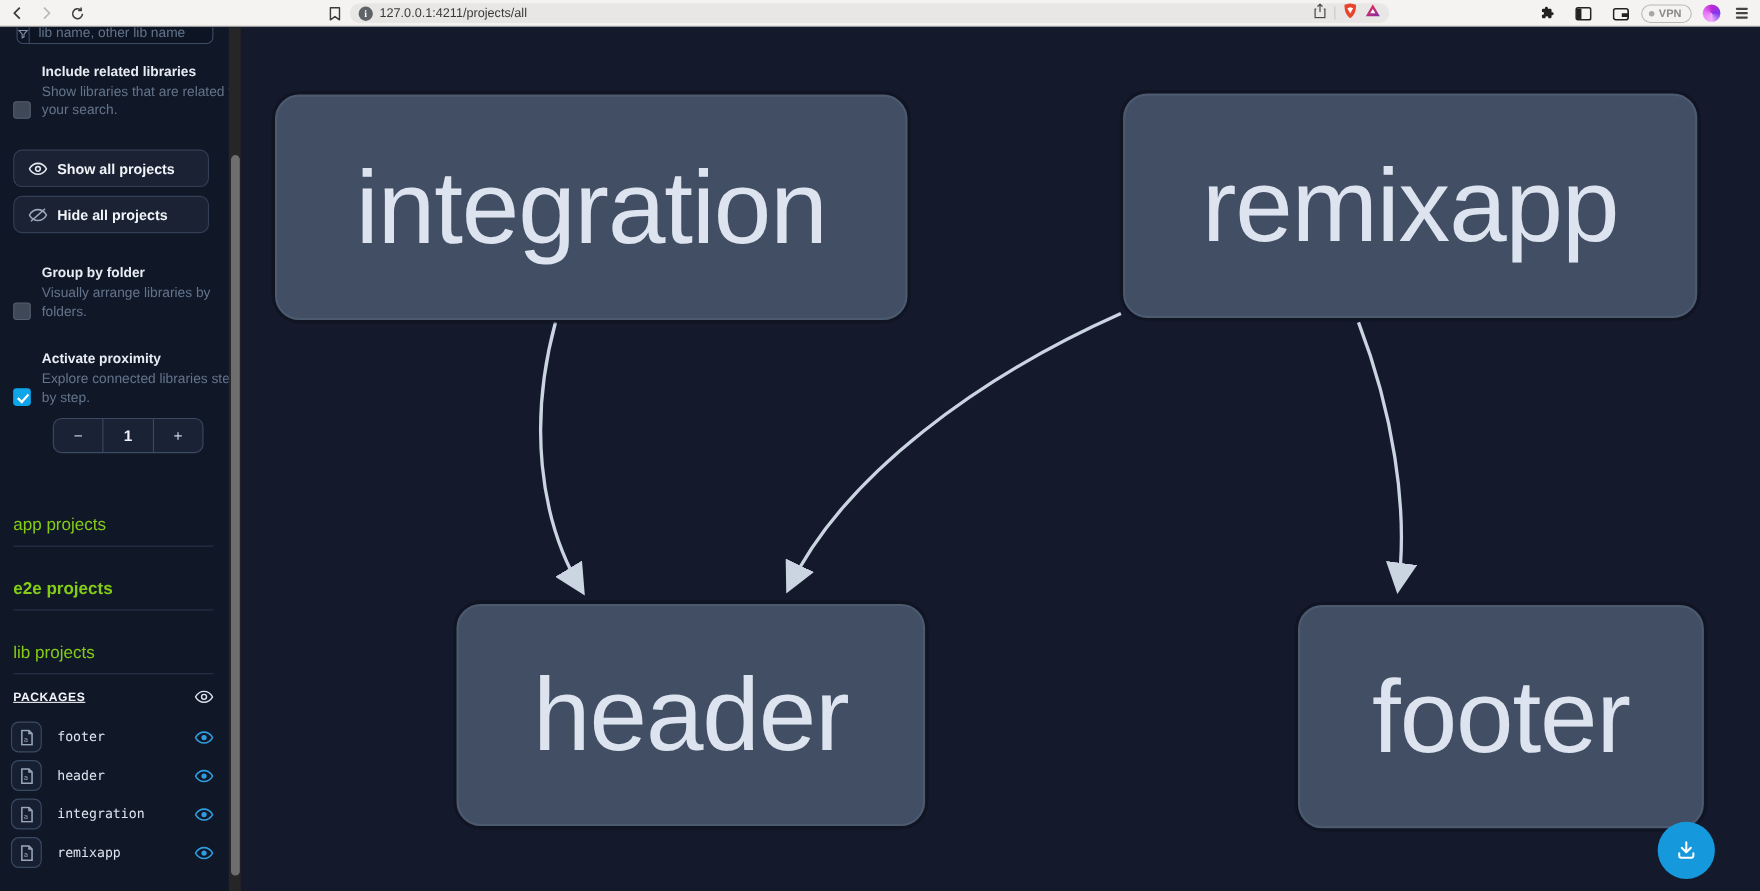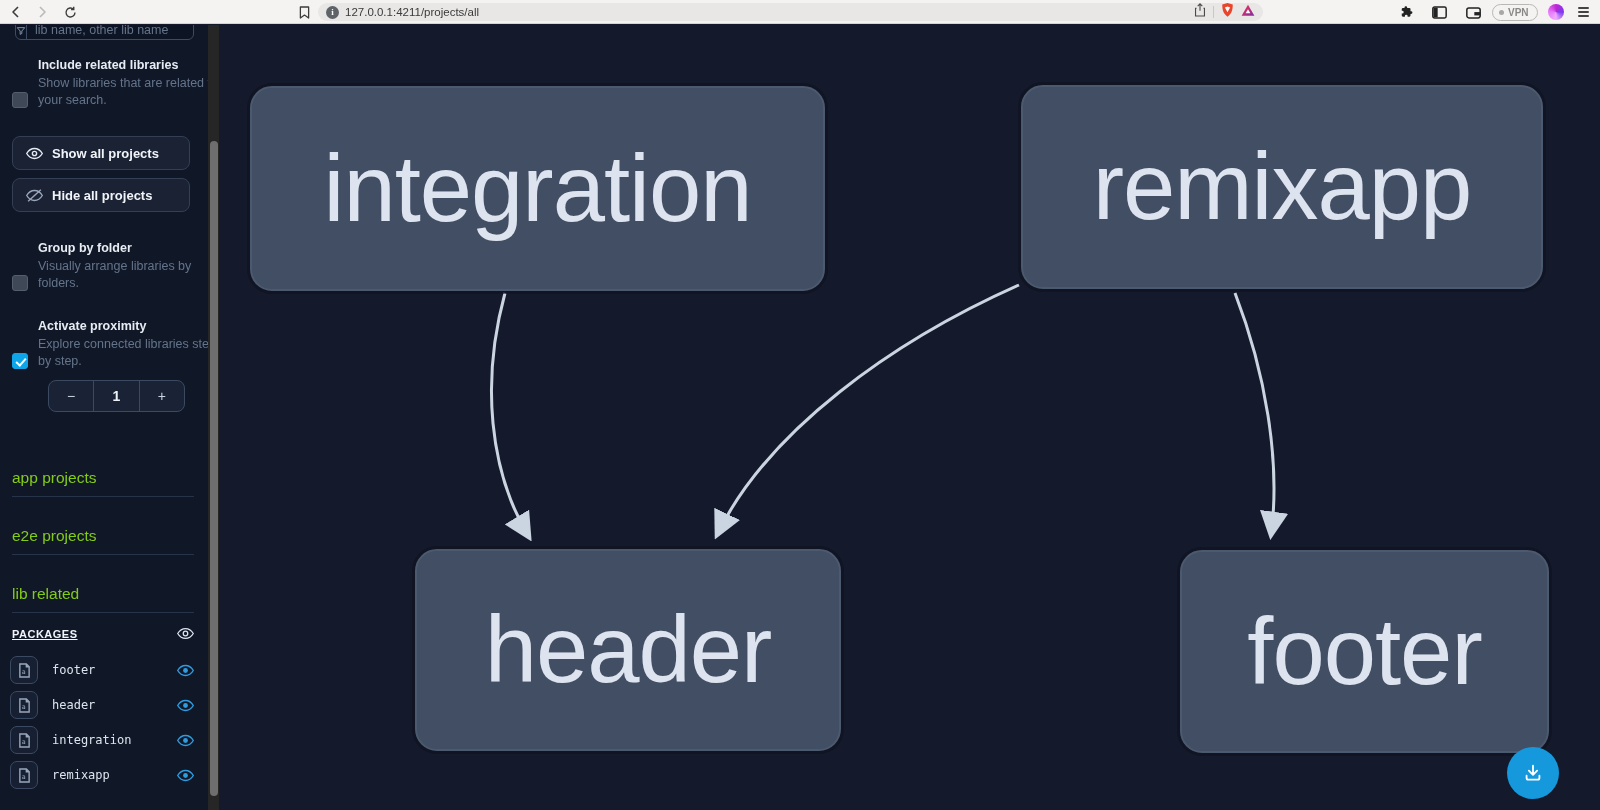--- a/index.html
+++ b/index.html
@@ -240,22 +240,22 @@
       </div>
     </div>
 
     <div class="counter">
       <div>−</div>
       <div class="val">1</div>
       <div>+</div>
     </div>
 
     <div class="section" style="margin-top:57px;">app projects</div>
-    <div class="section" style="margin-top:30px;">e2e projects</div>
-    <div class="section" style="margin-top:30px;">lib related</div>
+    <div class="section" style="margin-top:30px;font-weight:bold;">e2e projects</div>
+    <div class="section" style="margin-top:30px;">lib projects</div>
 
     <div class="pkg-head">
       <span class="pkg-title">PACKAGES</span>
       <svg width="17" height="13" viewBox="0 0 24 18">
         <path d="M1 9s4.2-7 11-7 11 7 11 7-4.2 7-11 7S1 9 1 9z" fill="none" stroke="#dde4ee" stroke-width="1.8"></path>
         <circle cx="12" cy="9" r="3.2" fill="none" stroke="#dde4ee" stroke-width="1.8"></circle>
       </svg>
     </div>
 
     <div class="pkg-row" style="margin-top:16px;">

